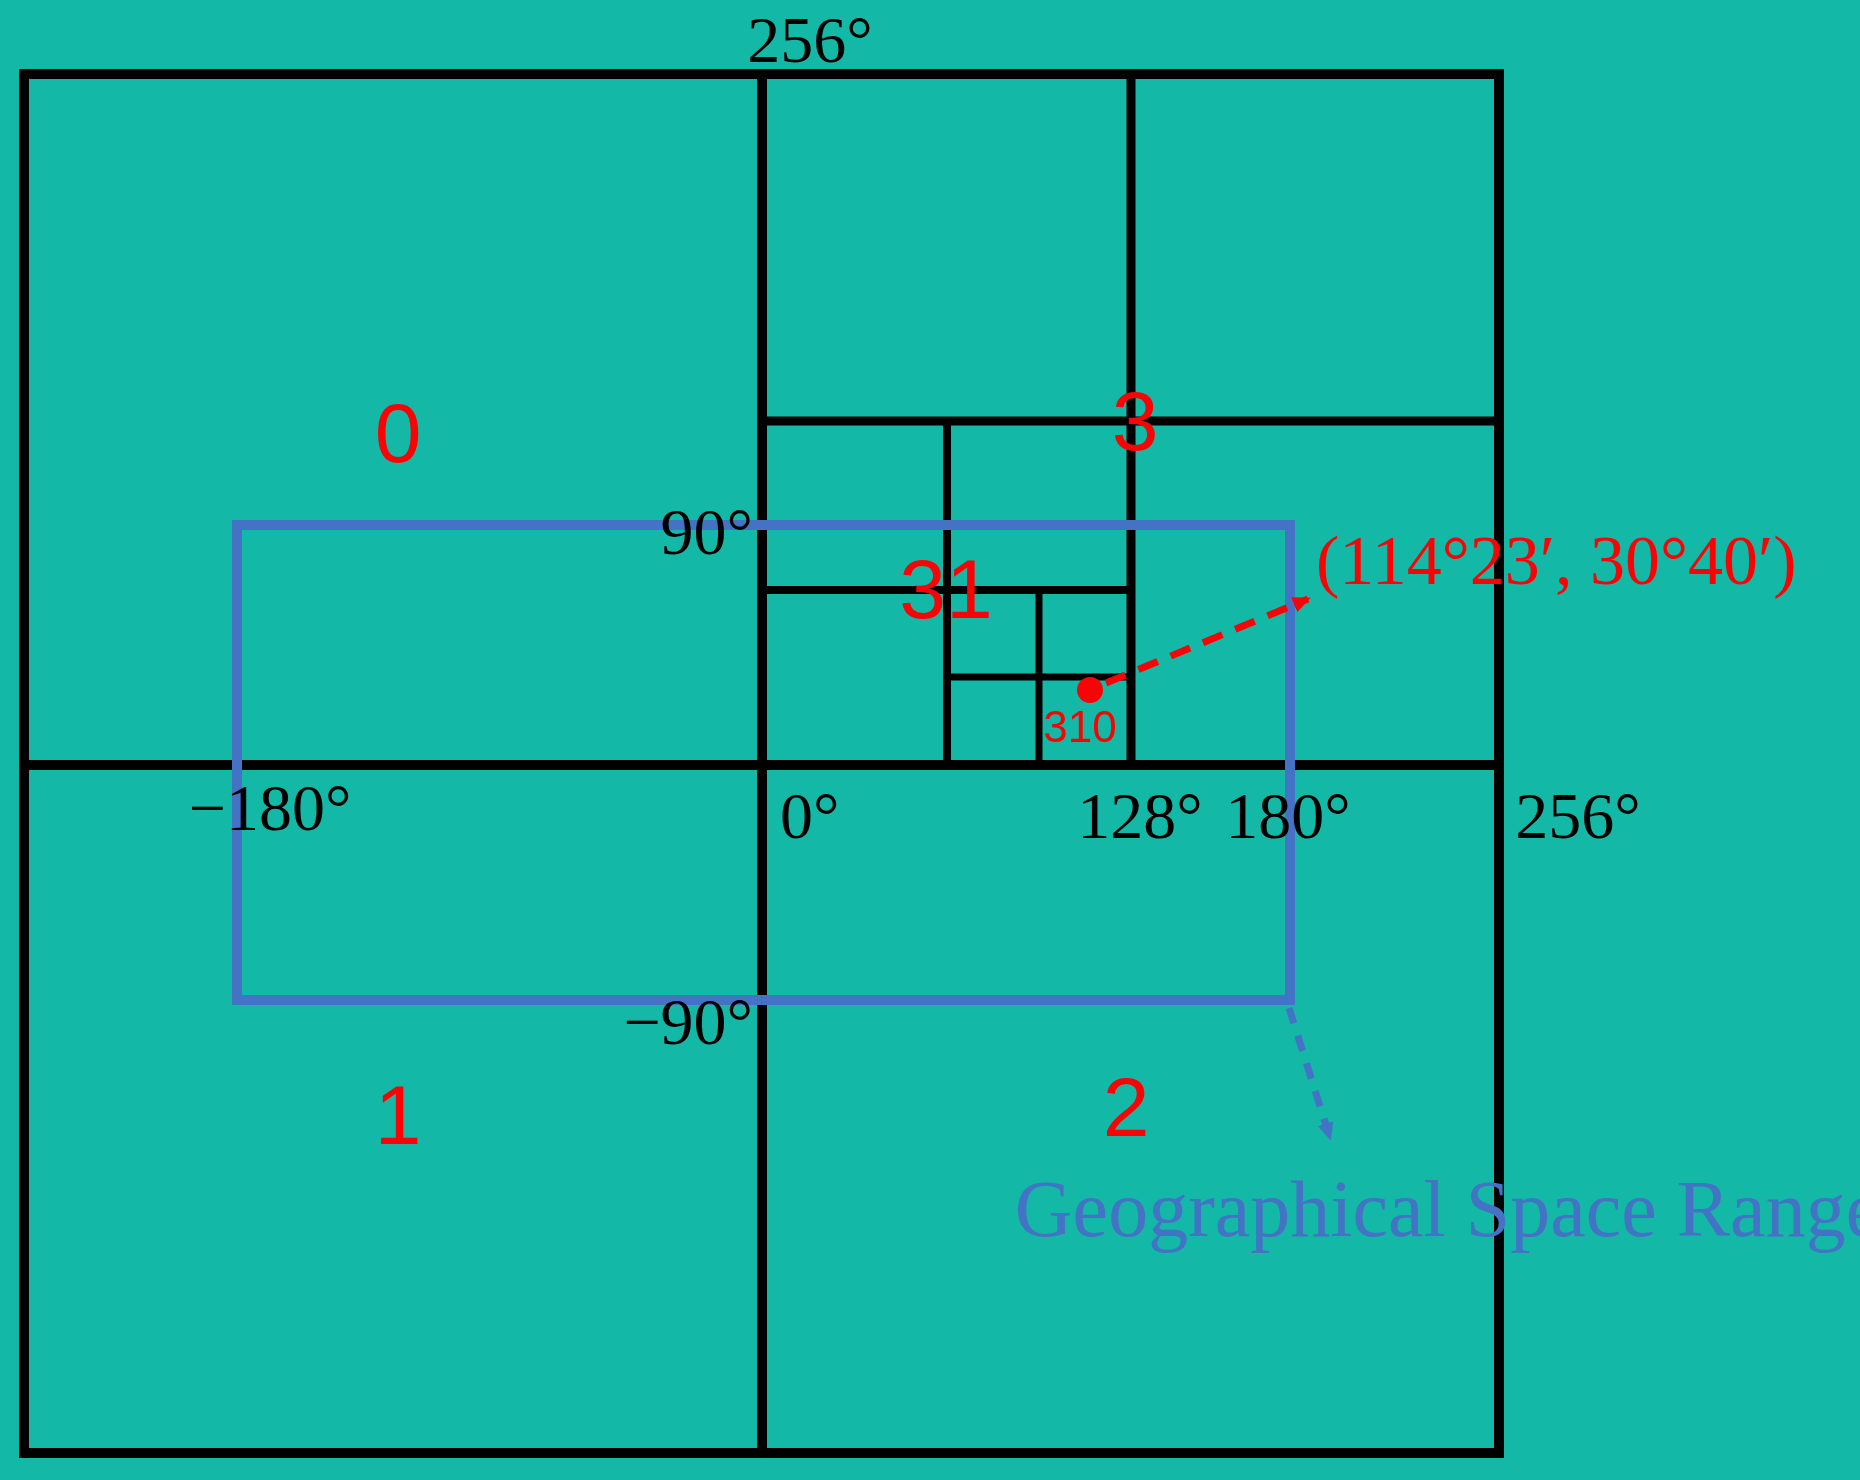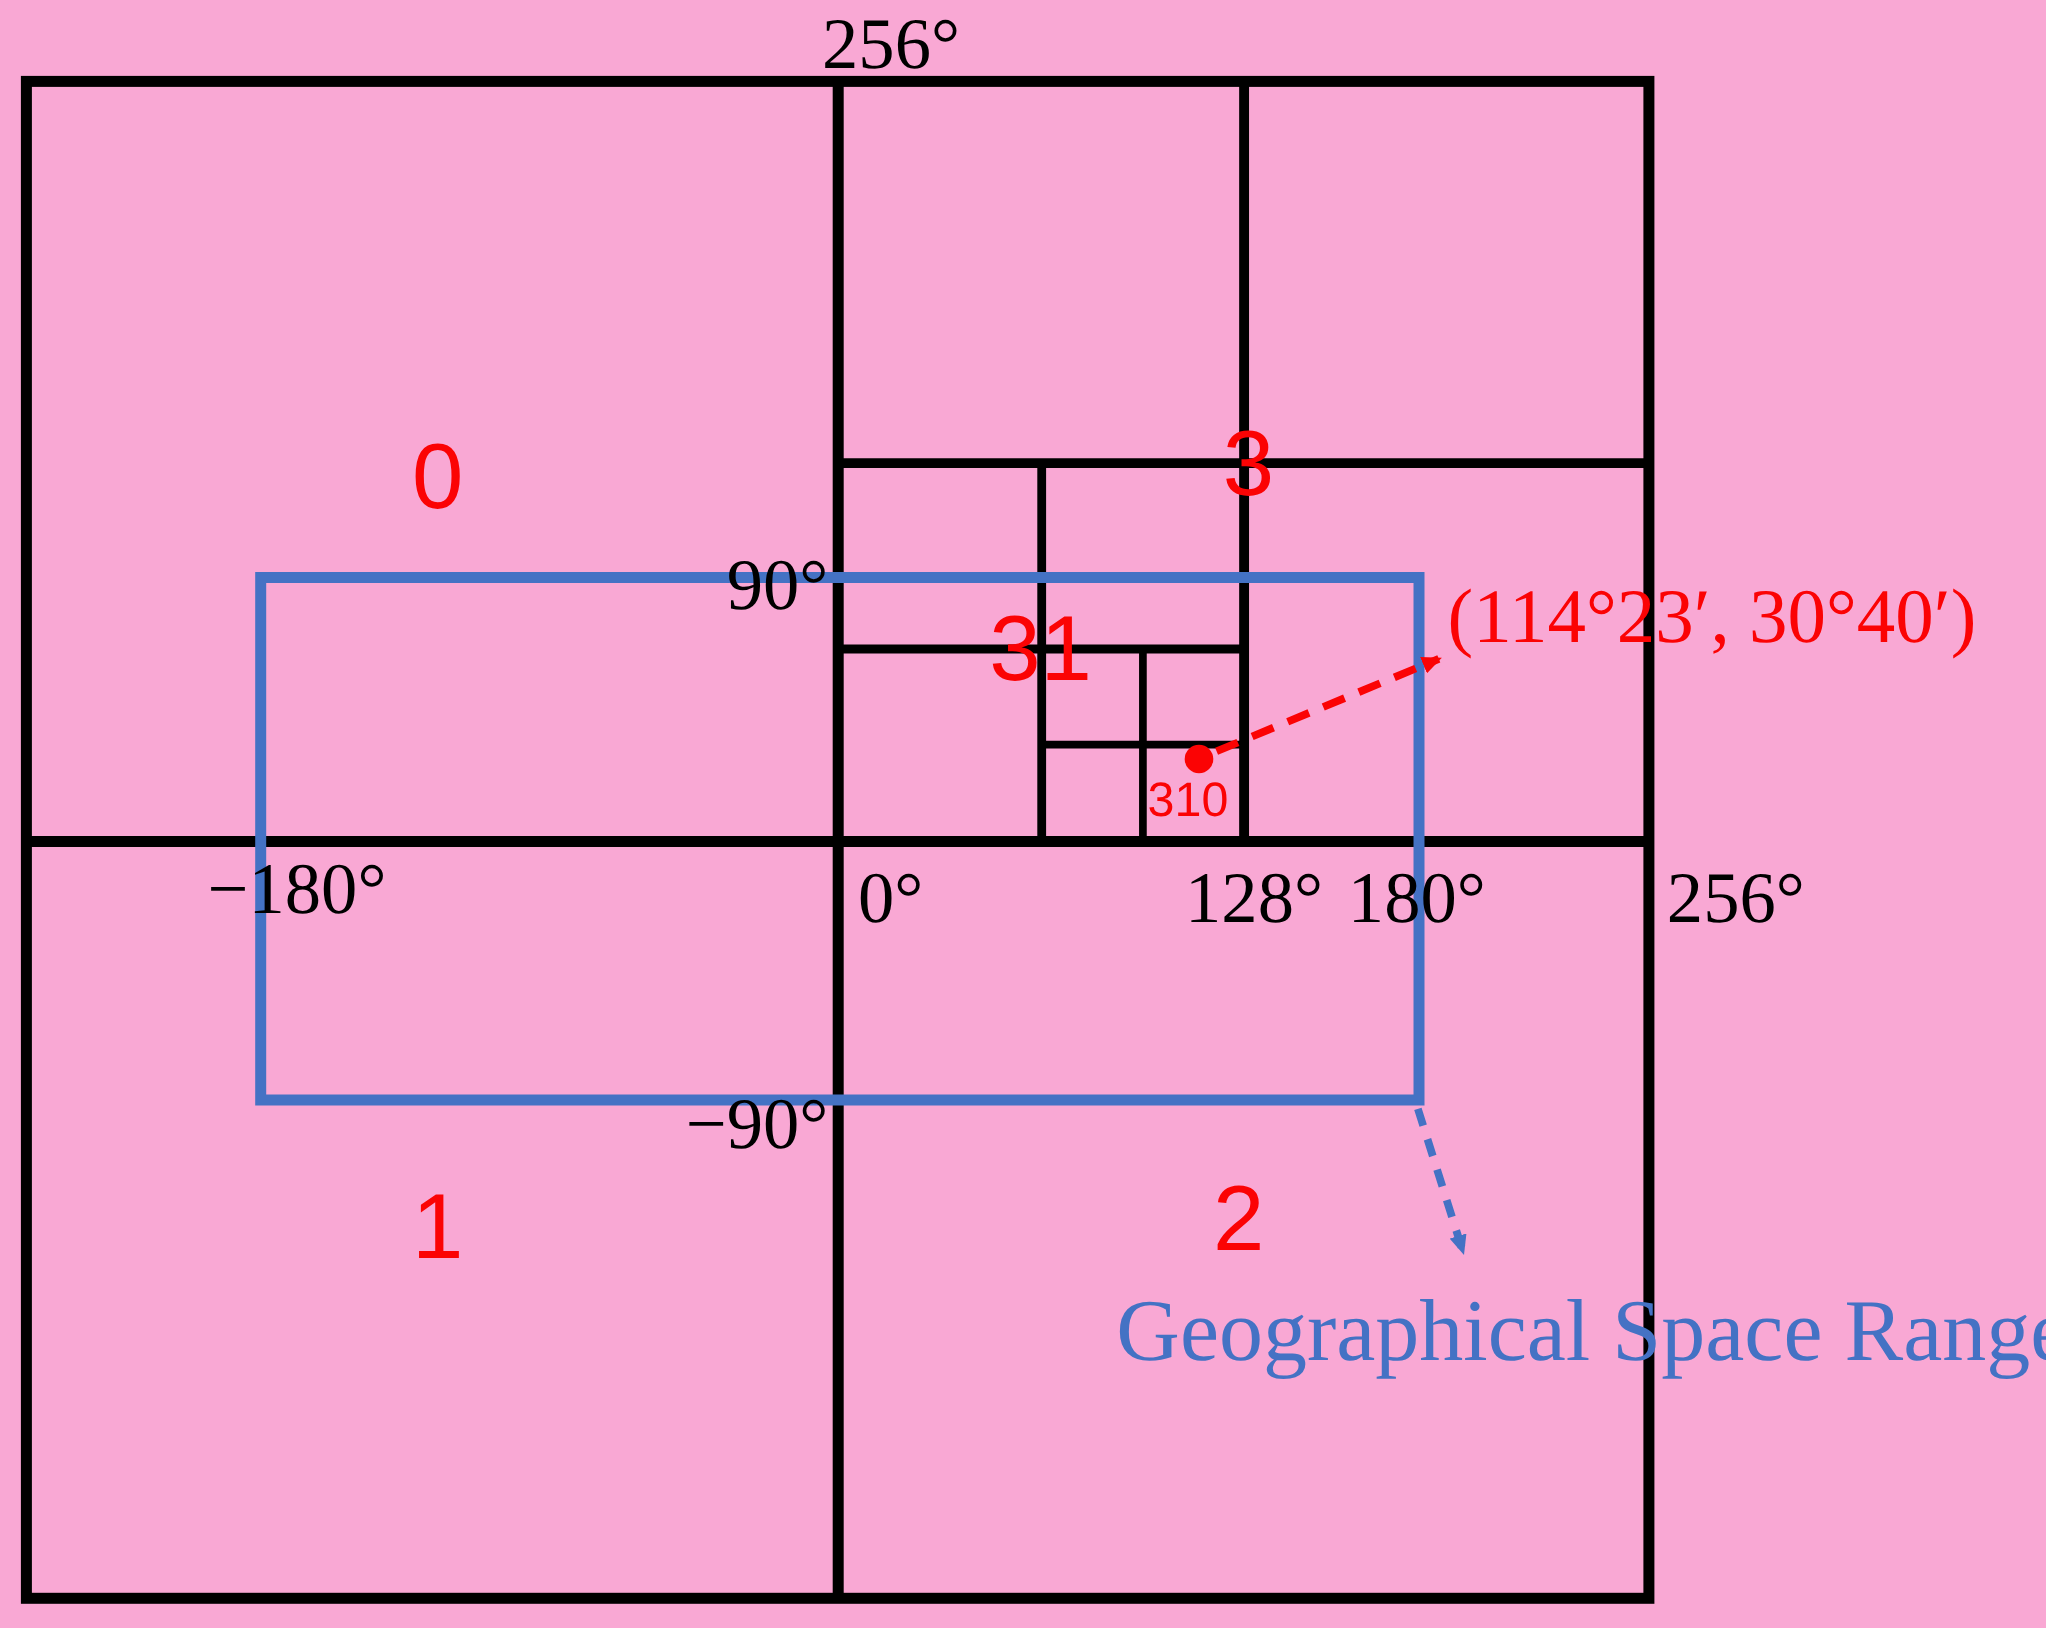--- a/index.html
+++ b/index.html
@@ -4,21 +4,21 @@
 <style>
   html, body {
     margin: 0;
     padding: 0;
     background: #ffffff;
   }
   .stage {
     position: relative;
     width: 1860px;
     height: 1480px;
-    background: #f9a8d4;
+    background: #14b8a6;
     overflow: hidden;
     font-family: "Liberation Serif", "DejaVu Serif", serif;
   }
   svg { display: block; }
 
   .black-line  { stroke: #000000; fill: none; stroke-linecap: butt; }
   .blue-stroke { stroke: #4472C4; fill: none; }
   .red-stroke  { stroke: #FB0304; fill: none; }
 
   text { user-select: none; }

